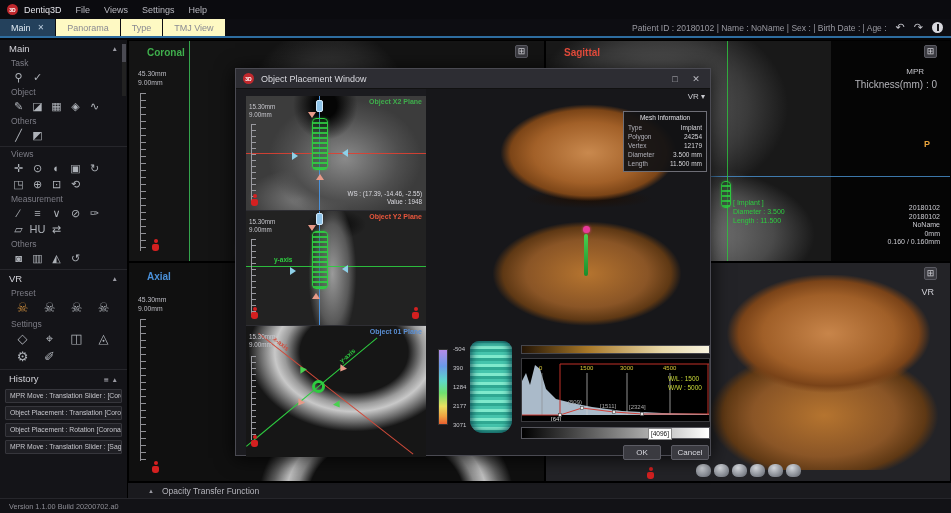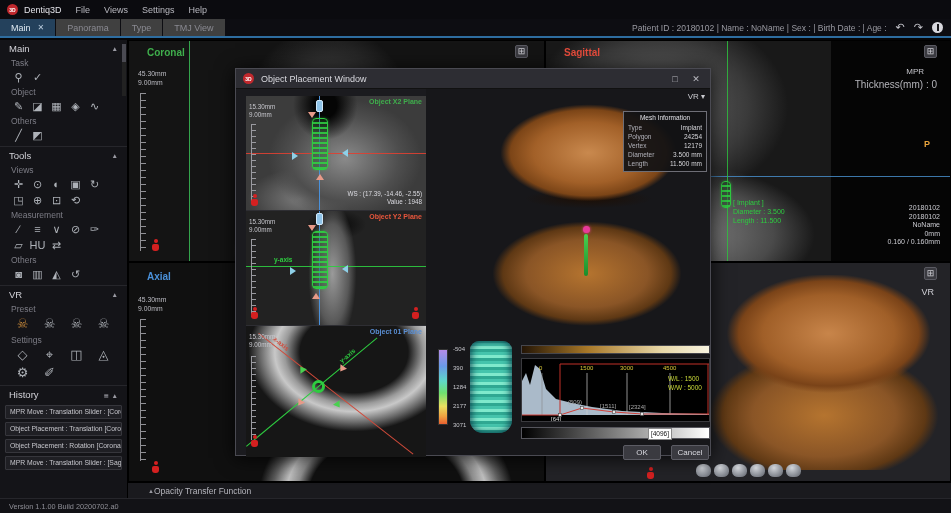--- a/index.html
+++ b/index.html
@@ -11,21 +11,21 @@
   .menubar{position:absolute;left:0;top:0;width:951px;height:19px;background:#0b0b0f;
            display:flex;align-items:center;gap:14px;padding-left:7px;font-size:9px;color:#b8b8bf;}
   .logo{width:11px;height:11px;border-radius:50%;background:#c0282d;color:#fff;font-size:5px;font-weight:bold;
         display:flex;align-items:center;justify-content:center;flex:none;}
   .appname{color:#e2e2e8;margin-left:-8px;}
   .menu-item{cursor:default;}
 
   
   .tabbar{position:absolute;left:0;top:19px;width:951px;height:19px;background:#0d0d12;display:flex;
           border-bottom:2px solid #2e6da0;align-items:stretch;}
-  .tab{display:flex;align-items:center;gap:7px;padding:0 11px;background:#404040;color:#8a8a92;
+  .tab{display:flex;align-items:center;gap:7px;padding:0 11px;background:#fef9c3;color:#8a8a92;
        font-size:9px;margin-right:1px;}
   .tab.active{background:#24415c;color:#dfe9f2;}
   .tab-x{font-size:8px;color:#b9cbdc;}
   .patientbar{margin-left:auto;display:flex;align-items:center;gap:9px;font-size:8.5px;color:#9a9aa2;padding-right:8px;}
   .pb-ico{font-size:11px;color:#c5c5cc;}
   .info-circle{width:11px;height:11px;border-radius:50%;background:#d8d8de;position:relative;}
   .info-circle::after{content:"";position:absolute;left:5px;top:2px;width:1.5px;height:7px;background:#16161a;}
 
   
   .sidebar{position:absolute;left:0;top:40px;width:128px;bottom:15px;background:#141418;border-right:1px solid #000;overflow:hidden;}
@@ -80,21 +80,21 @@
   .sag-info{position:absolute;right:10px;top:163px;text-align:right;font-size:7px;line-height:8.5px;color:#cbcbd1;}
   .orient-p{position:absolute;color:#e8a33d;font-size:9px;font-weight:bold;}
   .vr-jaw{position:absolute;left:160px;top:12px;right:8px;height:195px;background:
      radial-gradient(120px 70px at 52% 30%, #c8854a 0%, #a05f28 55%, #7a4318 75%, rgba(0,0,0,0) 85%),
      radial-gradient(130px 75px at 50% 72%, #b5742f 0%, #8a5526 55%, #5e3814 78%, rgba(0,0,0,0) 88%),
      radial-gradient(90px 14px at 50% 50%, #2a1a0c 0%, rgba(0,0,0,0) 80%);}
   .teeth{position:absolute;left:150px;top:201px;display:flex;gap:3px;}
   .tooth{width:15px;height:13px;border-radius:45% 45% 42% 42%;
          background:radial-gradient(circle at 40% 30%, #d2d5da 0%, #8a8e96 60%, #5c6068 100%);}
   .otfbar{position:absolute;left:128px;top:482px;width:823px;height:16px;background:#1a1a1e;border-top:1px solid #000;
-          display:flex;align-items:center;padding-left:20px;font-size:8.5px;color:#b5b5bc;}
+          display:flex;align-items:center;gap:8px;padding-left:20px;font-size:8.5px;color:#b5b5bc;}
   .otfbar .arr{font-size:6px;color:#9a9aa2;}
   .statusbar{position:absolute;left:0;top:498px;width:951px;height:15px;background:#121216;border-top:1px solid #26262b;
              display:flex;justify-content:space-between;align-items:center;padding:0 9px;font-size:7.3px;color:#8f8f97;white-space:nowrap;}
 
   
   .dialog{position:absolute;left:235px;top:68px;width:476px;height:388px;background:#1b1b1f;
           border:1px solid #4a4a52;box-shadow:0 2px 18px rgba(0,0,0,.85);z-index:10;}
   .dlg-title{height:20px;background:#2d2d33;display:flex;align-items:center;gap:7px;padding:0 7px;
              font-size:9px;color:#dadae0;border-bottom:1px solid #111;}
   .dlg-btn{color:#b8b8bf;font-size:9px;width:14px;text-align:center;}
@@ -212,24 +212,20 @@
           <span class="s-icon">∿</span>
         </div>
       <div class="grp-label">Others</div>
       <div class="grp-icons">
 
       <span class="s-icon">╱</span>
           <span class="s-icon">◩</span>
         </div>
     </div>
 
-    <div class="sec-h">
-      <span>Tools</span>
-      <span class="arr">▲</span>
-    </div>
     <div class="sec-body">
       <div class="grp-label">Views</div>
       <div class="grp-icons">
 
       <span class="s-icon">✛</span>
           <span class="s-icon">⊙</span>
           <span class="s-icon">◐</span>
           <span class="s-icon">▣</span>
           <span class="s-icon">↻</span>
           <span class="s-icon">◳</span>

